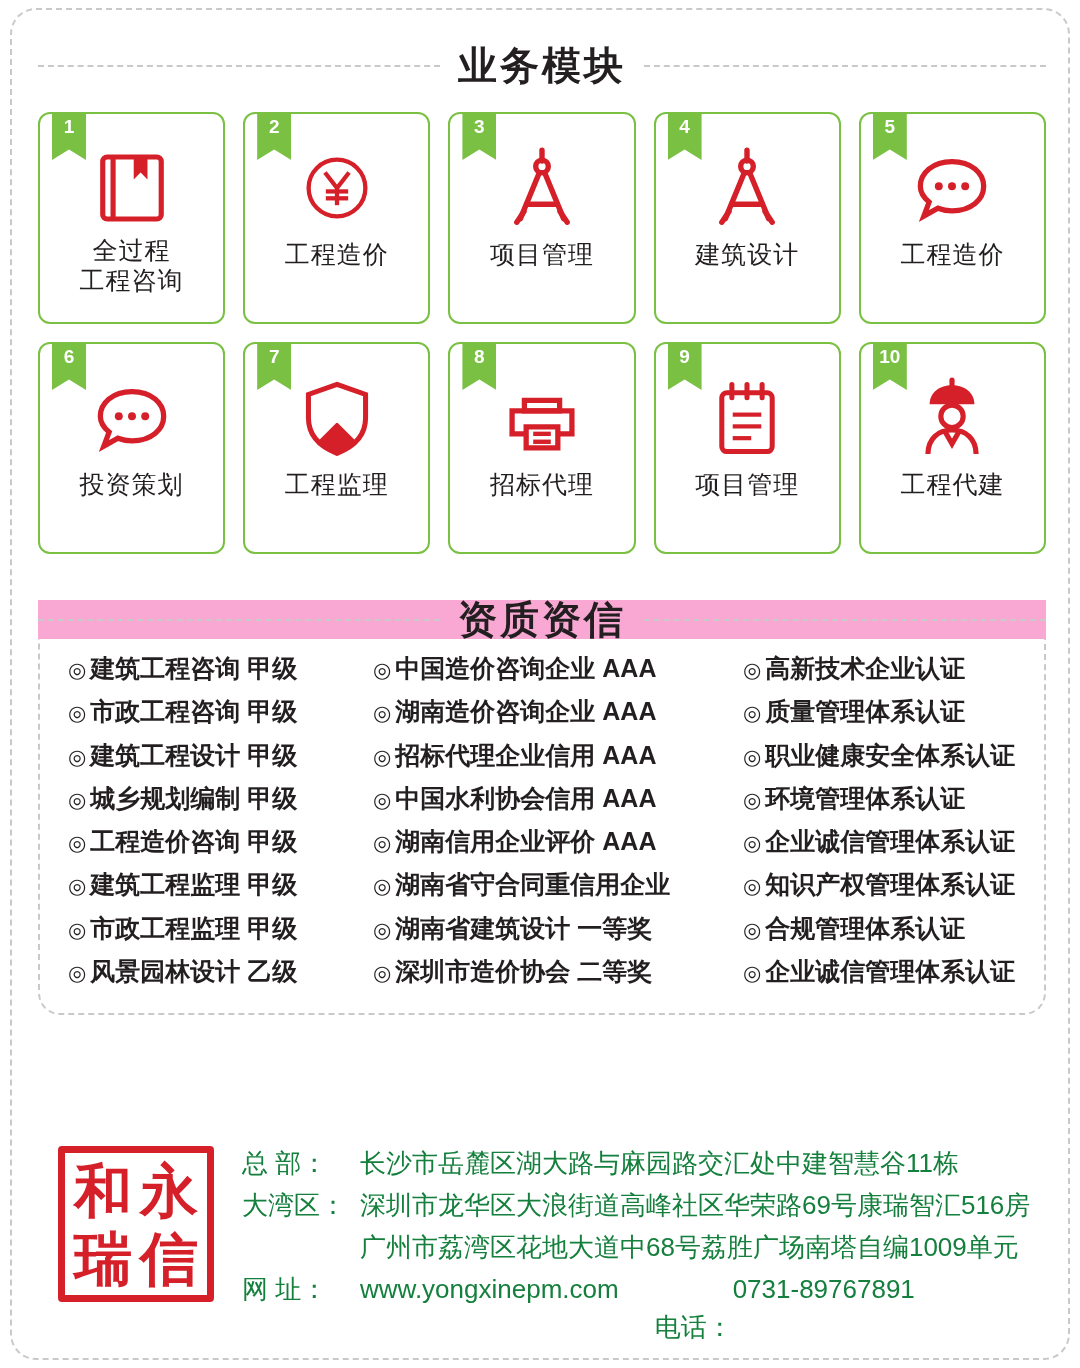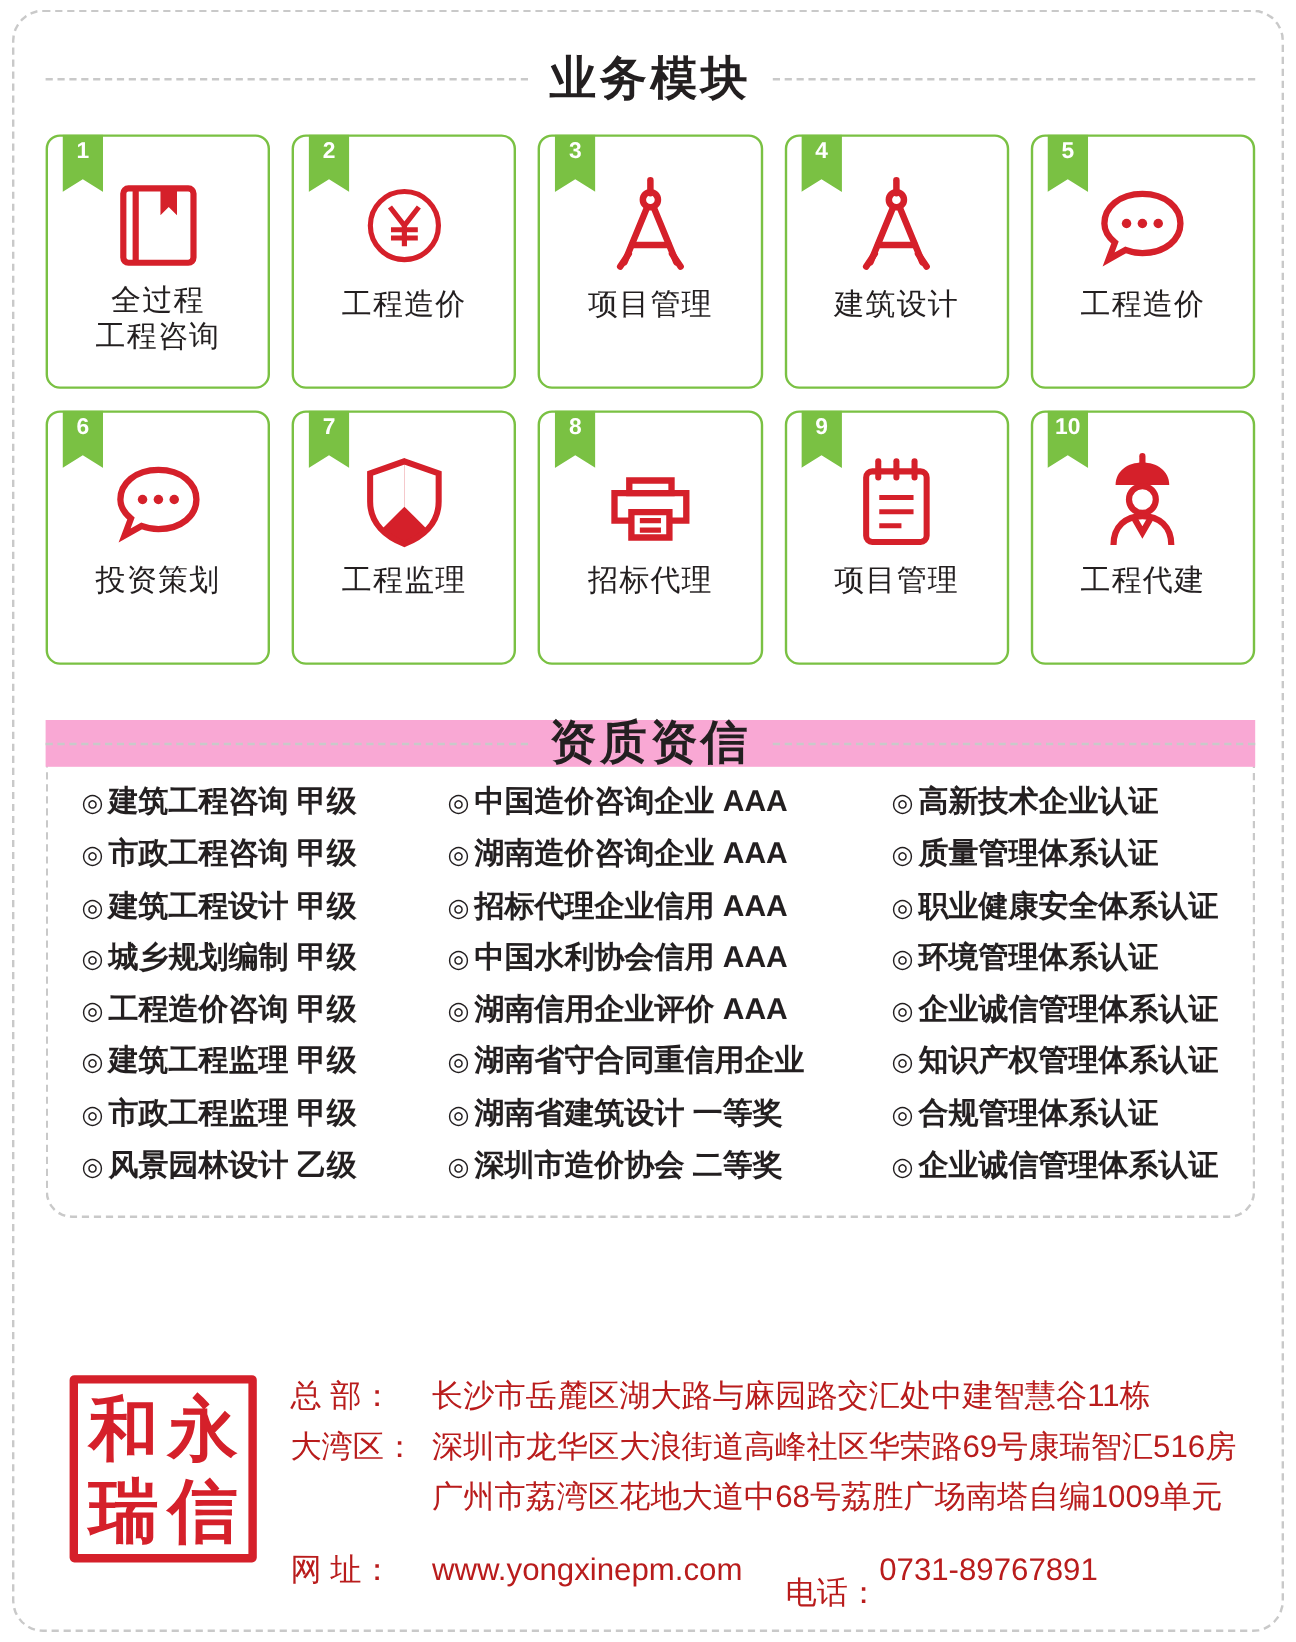--- a/index.html
+++ b/index.html
@@ -162,23 +162,23 @@
     font-size: 58px;
     line-height: 68px;
     text-align: center;
   }
   .addr {
     margin-top: 4px;
     flex: 1 1 auto;
   }
   .addr-row {
     display: flex;
-    align-items: center;
+    align-items: flex-start;
     font-size: 26px;
-    color: #b91c1c;
+    color: #15803d;
     line-height: 1.62;
     white-space: nowrap;
   }
   .addr-row .k {
     width: 118px;
     flex: none;
     letter-spacing: 0px;
   }
   .addr-row .v { flex: 1 1 auto; }
   .addr-row .tel { margin-left: 36px; margin-top: 38px; }

